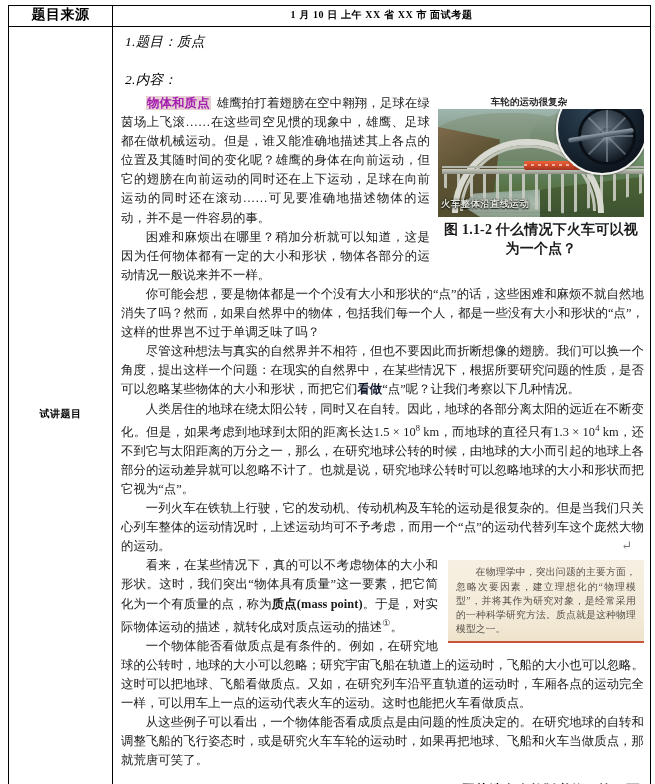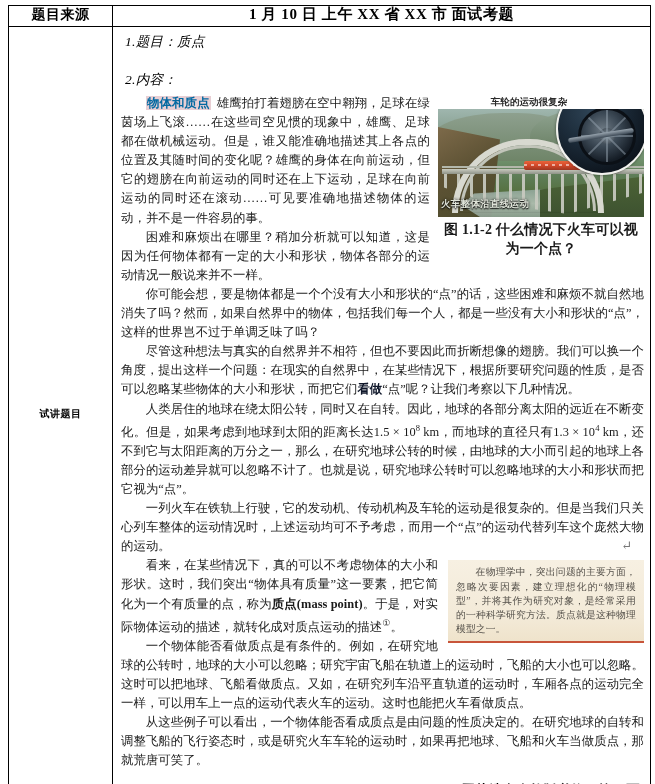--- a/index.html
+++ b/index.html
@@ -37,21 +37,21 @@
     text-align: center;
     font-size: 14px;
     font-weight: 600;
     letter-spacing: 0.5px;
     padding: 2px 0 3px;
     height: 21px;
     line-height: 17px;
   }
   .hdr-value {
     text-align: center;
-    font-size: 15px;
+    font-size: 10px;
     font-weight: 600;
     letter-spacing: 0.6px;
     padding: 2px 0 3px;
     height: 21px;
     line-height: 17px;
   }
 
   
   .row-label {
     text-align: center;
@@ -88,21 +88,21 @@
     margin: 0;
     text-indent: 2em;
   }
   .scan p.noindent { text-indent: 0; }
 
   .term-badge {
     background: #e8cfd4;
     font-weight: bold;
     padding: 0 1px;
     margin-right: 6px;
-    color: #0369a1;
+    color: #a21caf;
   }
   .red { color: #0f172a; font-weight: bold; margin-top: 8px; }
   .bold { font-weight: bold; }
   sup { font-size: 8.5px; vertical-align: super; }
   .fn-mark { font-size: 9px; vertical-align: super; }
 
   
   .figure-wrap {
     float: right;
     width: 206px;

